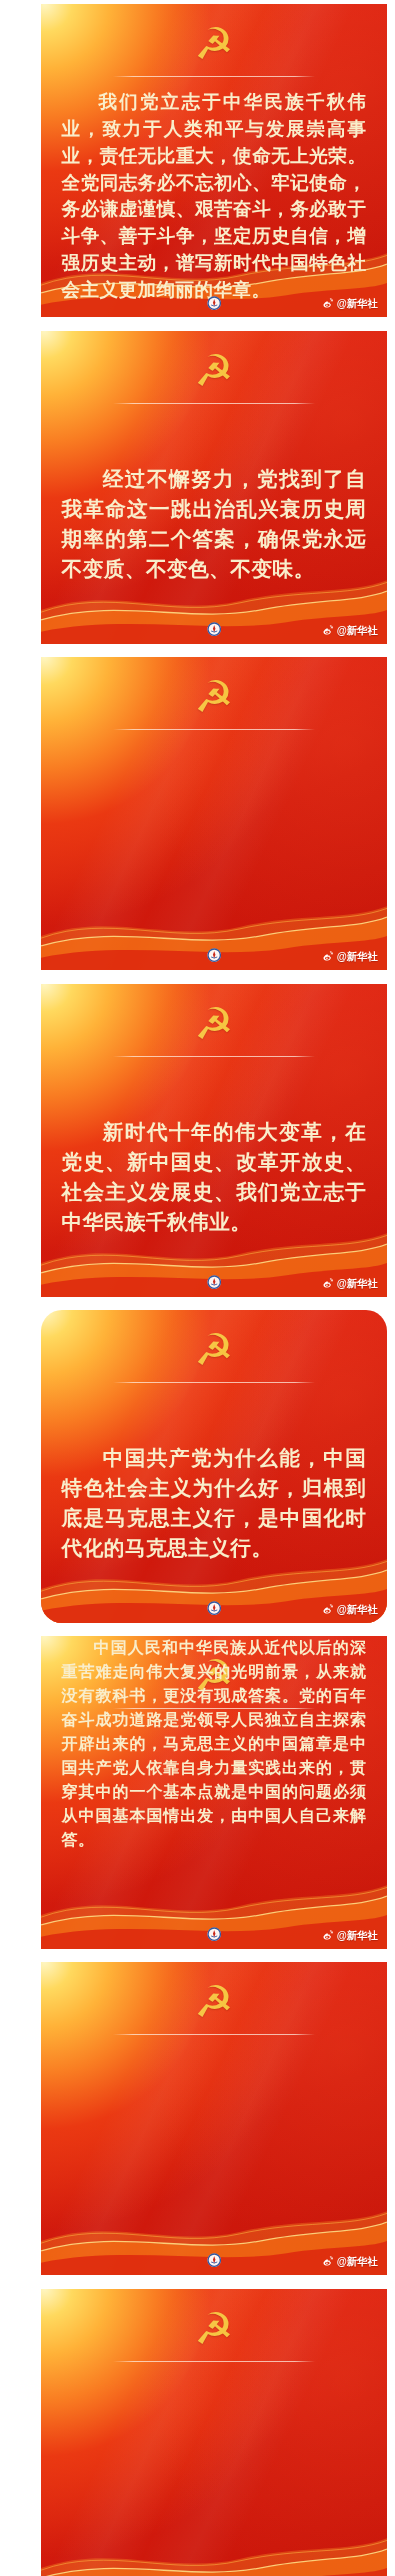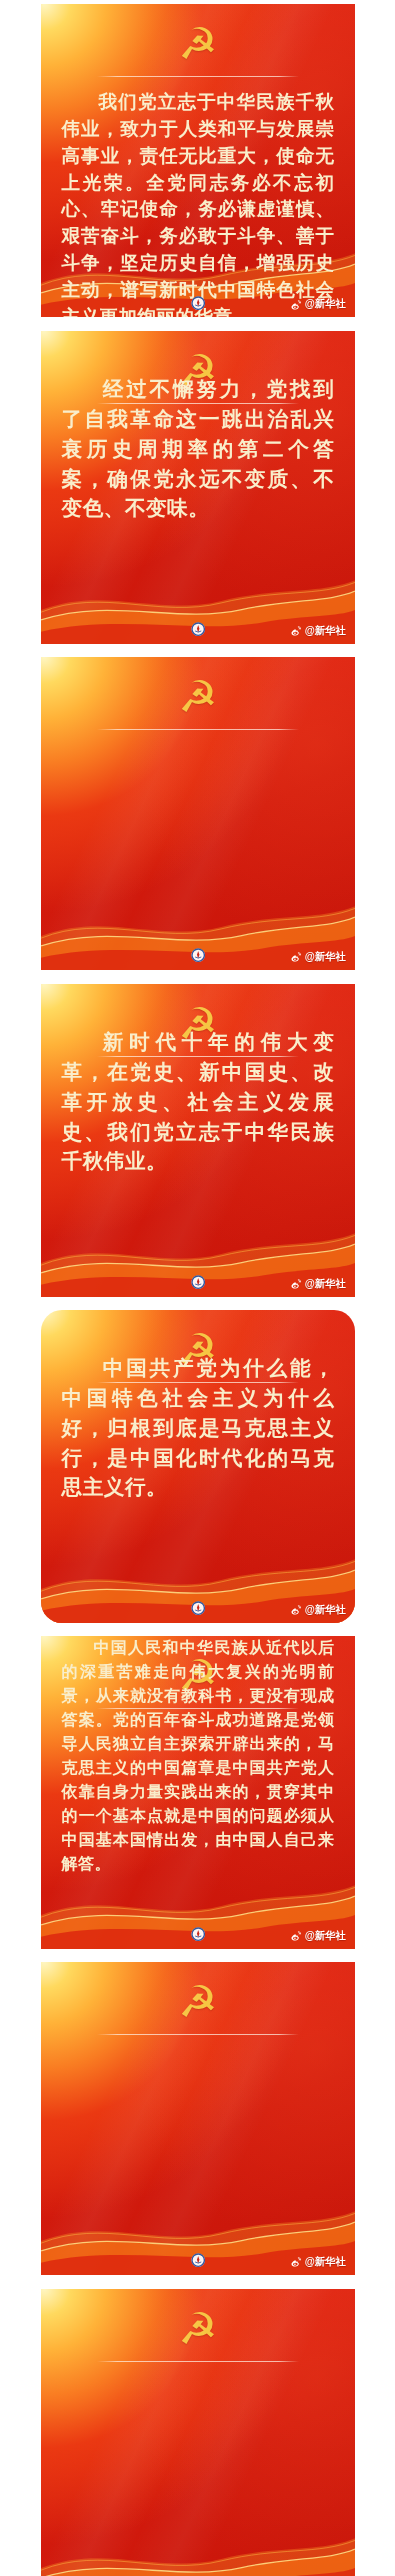--- a/index.html
+++ b/index.html
@@ -1,21 +1,21 @@
 <!DOCTYPE html>
 <html style="font-size:8.2px"><head>
 <meta charset="utf-8">
 <style>
   html,body{margin:0;padding:0;}
   body{background:#ffffff;font-family:"Liberation Sans",sans-serif;}
   .page{position:relative;width:396px;height:3945px;background:#ffffff;overflow:hidden;}
 
   
   .card{
-    position:absolute;left:41px;width:314px;height:313px;overflow:hidden;
+    position:absolute;left:41px;width:346px;height:313px;overflow:hidden;
     background:
       radial-gradient(circle at 88% 28%, rgba(255,95,45,.22), rgba(255,95,45,0) 55%),
       radial-gradient(circle at 1% 0%, #fff6c2 0%, #ffd95e 6%, #ffb238 14%, #f97d22 24%, rgba(238,62,18,.82) 36%, rgba(214,26,12,0) 58%),
       linear-gradient(155deg, #ee4719 0%, #de2413 30%, #d21a0d 55%, #c61409 100%);
   }
   .card::after{ 
     content:"";position:absolute;inset:0;pointer-events:none;
     background:linear-gradient(115deg, transparent 28%, rgba(255,255,255,.06) 37%,
                transparent 46%, rgba(255,255,255,.05) 56%, transparent 64%);
   }
@@ -28,30 +28,30 @@
     position:absolute;top:72px;left:50%;width:202px;height:1px;margin-left:-101px;
     background:linear-gradient(90deg, rgba(255,240,228,0) 0%, rgba(255,240,228,.72) 10%,
                rgba(255,240,228,.72) 90%, rgba(255,240,228,0) 100%);
   }
   .text{
     position:absolute;left:20.6px;right:20.6px;top:0;bottom:36px;box-sizing:border-box;
     font-family:"Liberation Serif","DejaVu Serif",serif;font-weight:bold;
     color:#f9eecb;text-align:justify;z-index:2;
   }
   .text p{margin:0;text-indent:2em;letter-spacing:0.5px;}
-  .card.size-l  .text{padding-top:44px;font-size:20.6px;line-height:1.45;}
+  .card.size-l  .text{padding-top:118px;font-size:20.6px;line-height:1.45;margin-top:16px;}
   .card.size-m  .text{padding-top:85px;font-size:18.5px;line-height:1.45;}
   .card.size-s  .text{font-size:16px;line-height:1.5;}
 
   .waves{position:absolute;left:0;bottom:0;width:100%;height:77px;z-index:1;}
 
   .badge{position:absolute;left:50%;bottom:7.2px;width:14.4px;height:14.4px;margin-left:-7.2px;z-index:3;opacity:.95;}
   .badge svg{width:100%;height:100%;display:block;}
 
-  .weibo{position:absolute;right:9.3px;bottom:6.2px;z-index:3;display:flex;align-items:flex-end;gap:2.6px;}
+  .weibo{position:absolute;right:9.3px;bottom:6.2px;z-index:3;display:flex;align-items:flex-start;gap:2.6px;}
   .weibo svg{width:12.4px;height:12.4px;display:block;}
   .weibo .wb-label{color:#ffffff;font-size:10.3px;font-weight:bold;text-shadow:0 0.5px 1px rgba(120,10,0,.4);}
 </style>
 </head>
 <body>
 
 <div class="page">
 
 <section class="card size-m" style="top: 4.1px;">
     <div class="emblem">☭</div>

